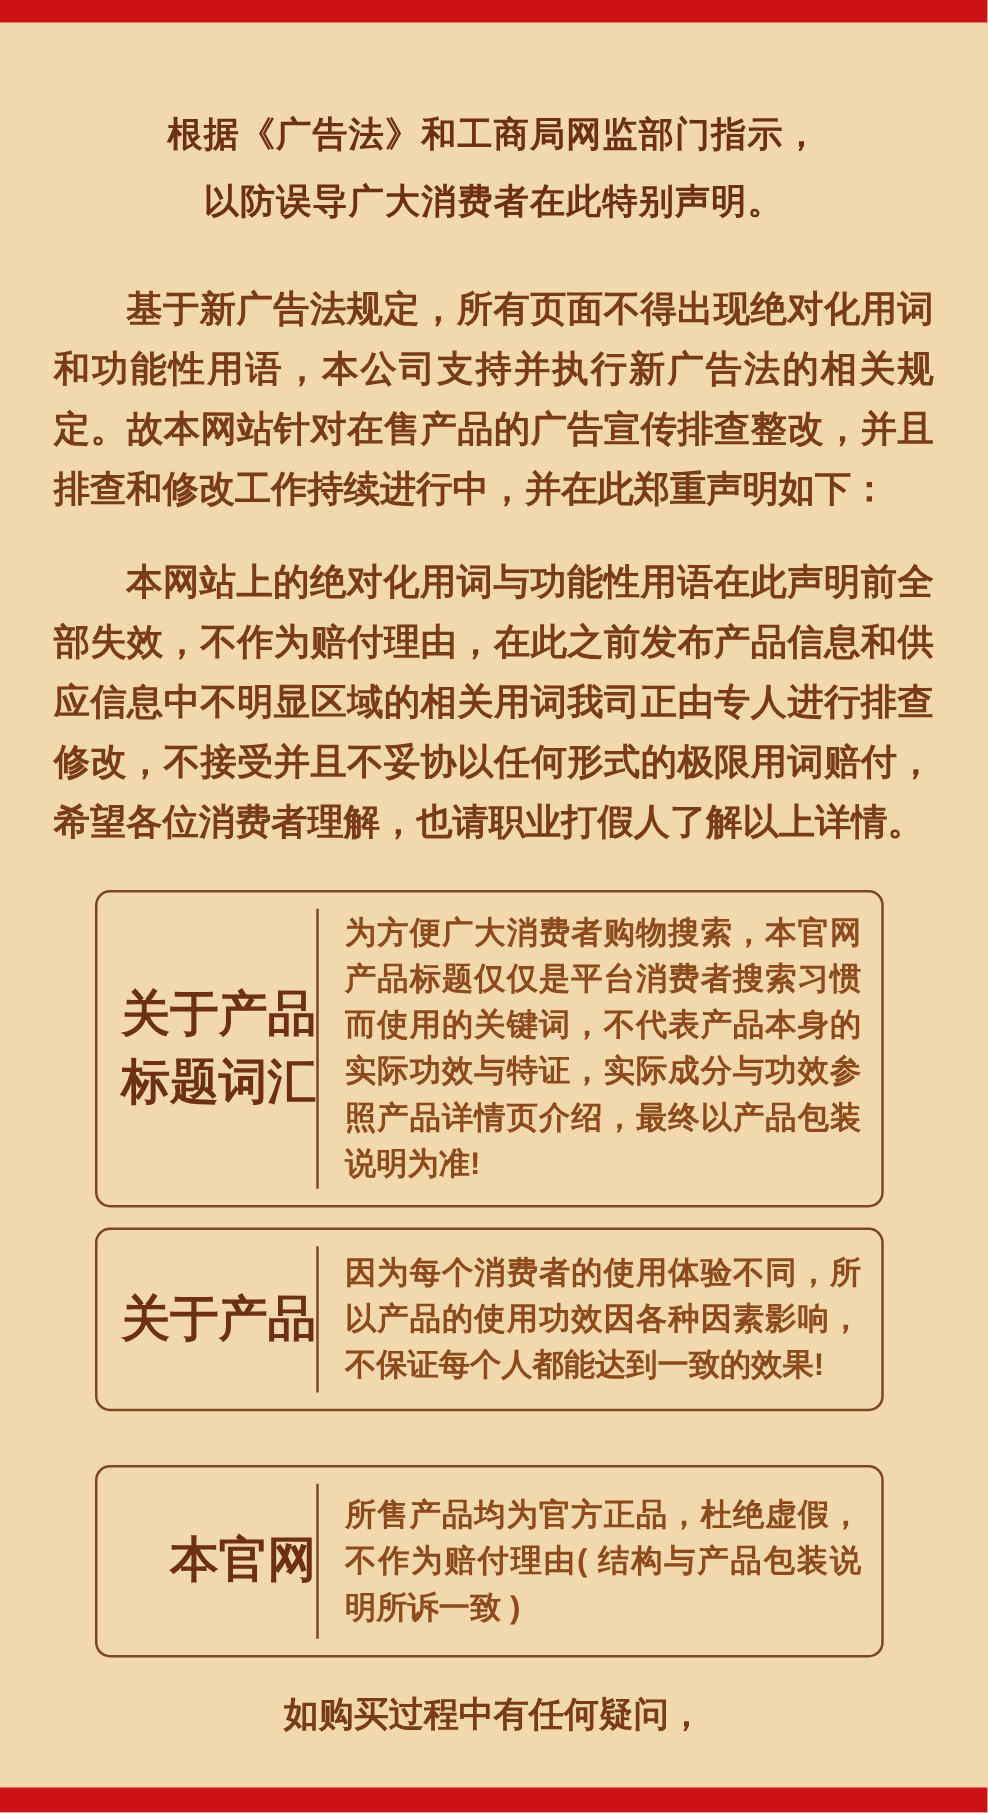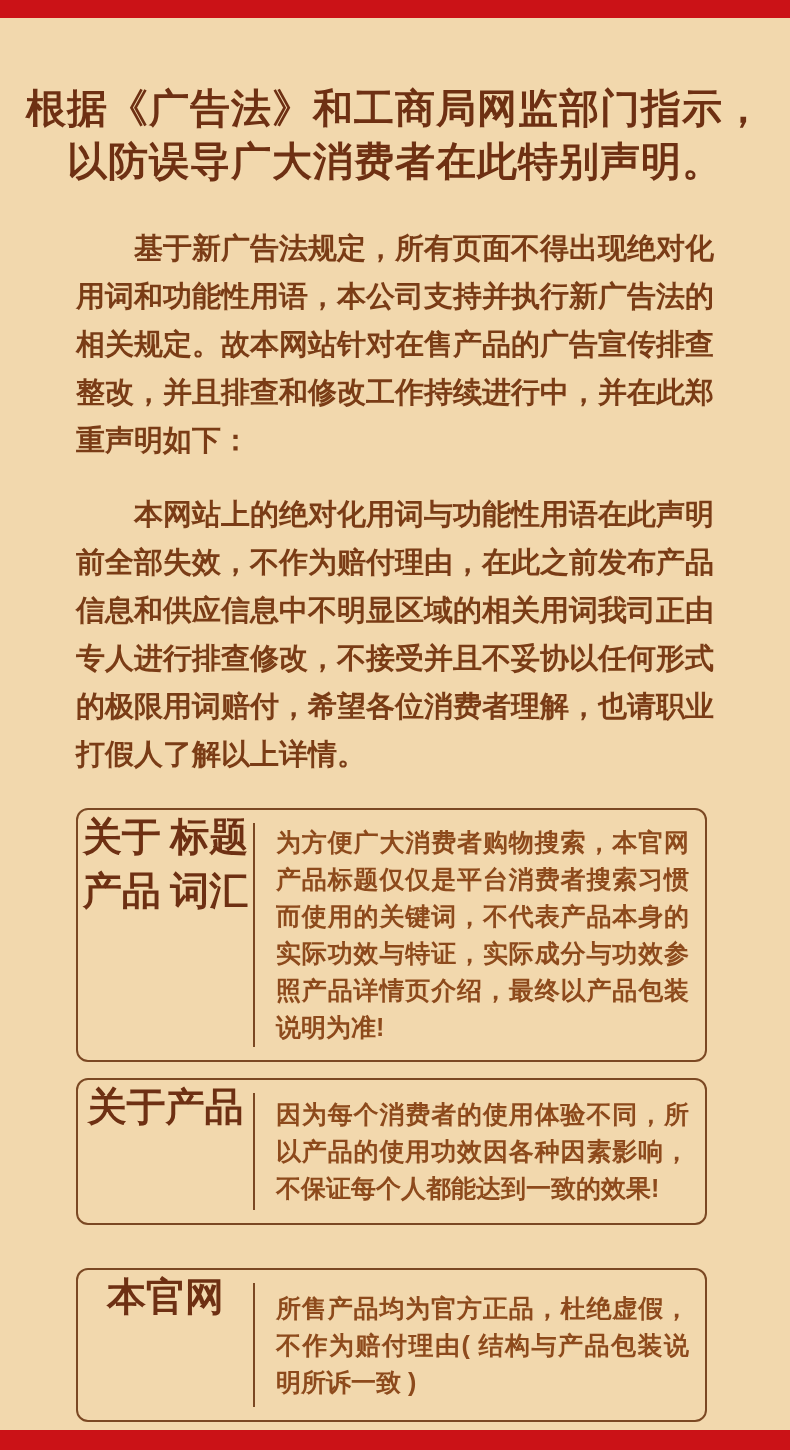--- a/index.html
+++ b/index.html
@@ -24,30 +24,30 @@
     position: absolute;
     top: 18px;
     left: 0;
     width: 790px;
   }
 
   .title {
     margin: 0;
     padding-top: 64px;
     text-align: center;
-    font-size: 40px;
+    font-size: 28px;
     line-height: 53px;
     font-weight: 700;
     color: #6e3013;
     letter-spacing: 1px;
   }
   .title span { display: block; }
 
   .para {
-    margin: 0 76px;
+    margin: 0 43px;
     text-indent: 2em;
     text-align: justify;
     font-size: 29px;
     line-height: 48px;
     font-weight: 600;
     color: #7a3c16;
   }
   .para-1 { margin-top: 36px; }
   .para-2 { margin-top: 26px; }
 
@@ -63,23 +63,23 @@
     background: transparent;
   }
   .box-1 { min-height: 200px; }
   .box-2 { min-height: 147px; }
   .box-3 { min-height: 154px; margin-top: 43px; }
 
   .box-label {
     width: 175px;
     flex: 0 0 175px;
     display: flex;
-    flex-direction: row;
+    flex-direction: column;
     justify-content: center;
-    align-items: flex-start;
+    align-items: flex-end;
     text-align: center;
     font-size: 39px;
     line-height: 54px;
     font-weight: 700;
     color: #6e3013;
   }
   .box-divider {
     width: 2px;
     flex: 0 0 2px;
     background: #7b4823;

